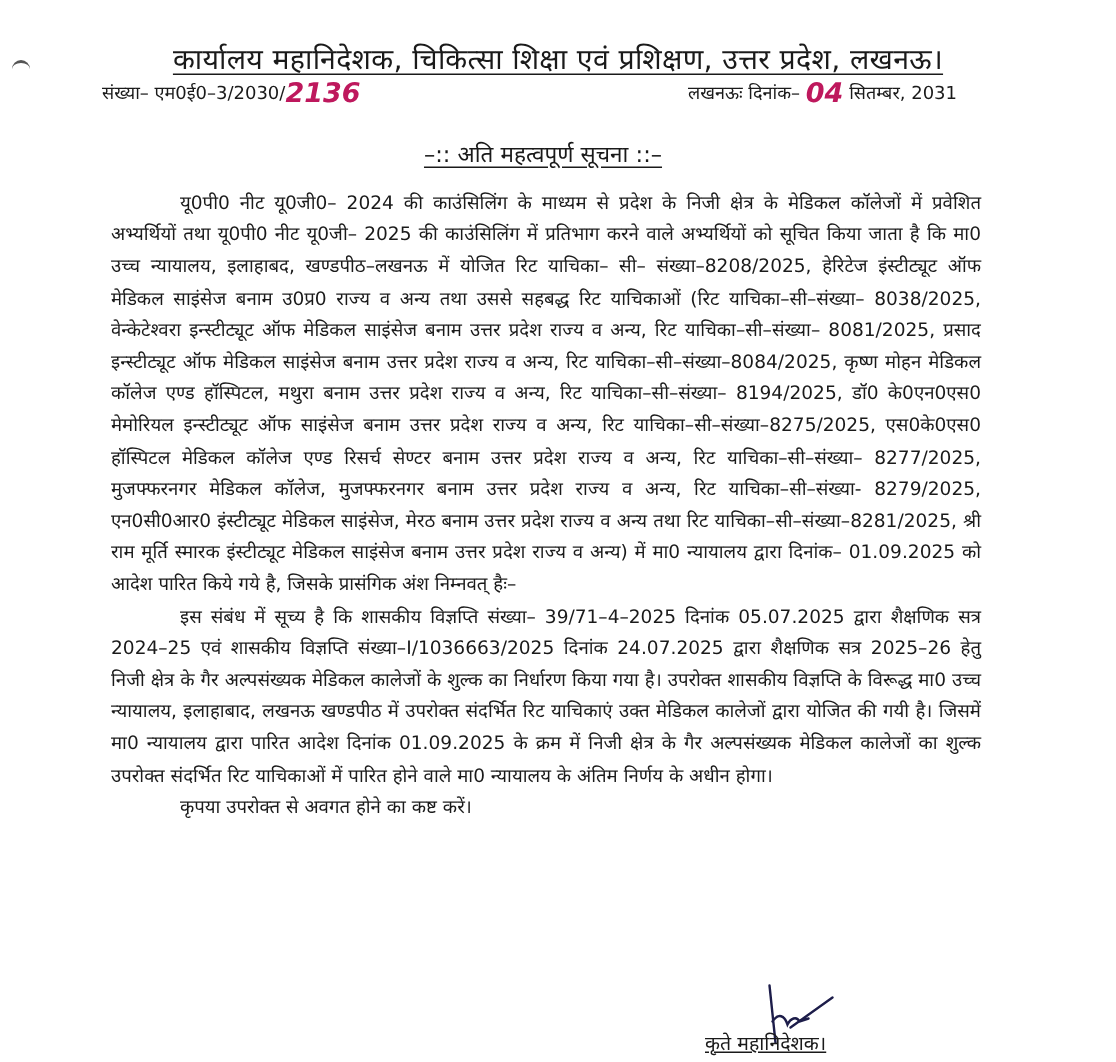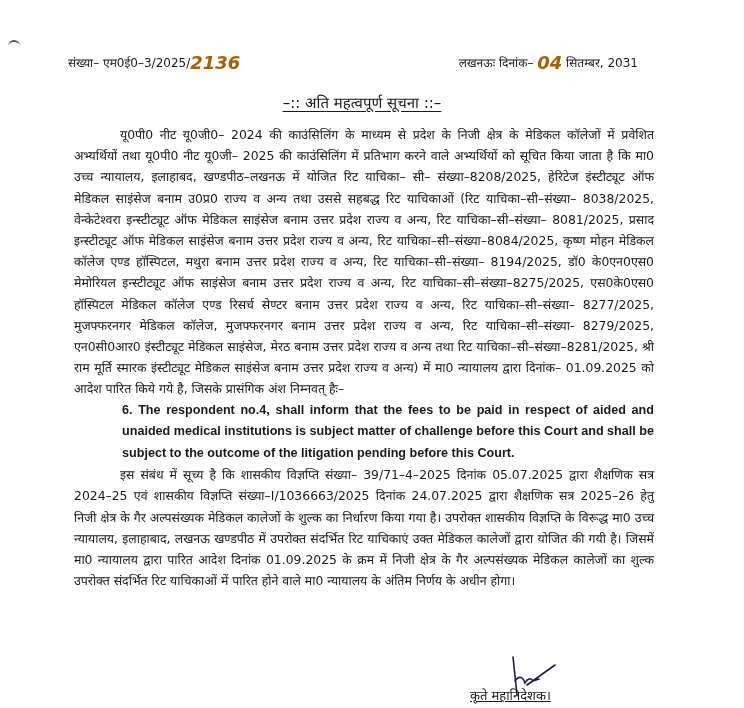--- a/index.html
+++ b/index.html
@@ -8,61 +8,64 @@
   .page { position: absolute; left: 0; top: 0; width: 744px; height: 708px; }
   .mark { position: absolute; left: 8px; top: 40px; width: 12px; height: 8px;
           border-top: 2px solid #555; border-radius: 8px 8px 0 0; }
   .office-title { position: absolute; left: 0; width: 744px; top: 26px; text-align: center;
           font-size: 19px; letter-spacing: 0.2px; }
   .office-title span { text-decoration: underline; text-underline-offset: 3px; }
   .ref-row { position: absolute; top: 52px; left: 68px; width: 570px; font-size: 12px; }
   .ref-left { position: absolute; left: 0; top: 0; white-space: nowrap; }
   .ref-right { position: absolute; right: 0; top: 0; white-space: nowrap; }
   .hand { font-family: "DejaVu Sans", sans-serif; font-size: 18px; font-weight: bold;
-          color: #a16207; font-style: italic; vertical-align: -2px; }
+          color: #be185d; font-style: italic; vertical-align: -2px; }
   .notice-heading { position: absolute; left: 0; width: 724px; top: 92px; text-align: center;
           font-size: 15px; }
   .notice-heading span { text-decoration: underline; text-underline-offset: 3px; }
   .body { position: absolute; left: 74px; width: 580px; top: 124px; font-size: 12.4px;
           line-height: 21.2px; text-align: justify; }
   .para { margin: 0; text-indent: 46px; }
   .quote { margin: 0 0 0 48px; font-weight: bold; font-size: 12.6px; line-height: 21.5px;
            font-family: "Liberation Sans", sans-serif; }
   .quote p { margin: 0; }
   .closing { margin: 0; text-indent: 46px; }
   .signature { position: absolute; left: 505px; top: 655px; width: 55px; height: 45px; }
   .signer { position: absolute; left: 470px; top: 686px; font-size: 13px; text-decoration: underline; }
 </style>
 </head>
 <body>
 
 <div class="page">
   <div class="mark"></div>
 
+  <div class="office-title">
+    <span>कार्यालय महानिदेशक, चिकित्सा शिक्षा एवं प्रशिक्षण, उत्तर प्रदेश, लखनऊ।</span>
+  </div>
 
   <div class="ref-row">
     <div class="ref-left">
-      <span>संख्या– एम0ई0–3/2025/</span><span class="hand">2136</span>
+      <span>संख्या– एम0ई0–3/2030/</span><span class="hand">2136</span>
     </div>
     <div class="ref-right">
       <span>लखनऊः दिनांक–</span>
       <span class="hand">04</span>
       <span>सितम्बर, 2031</span>
     </div>
   </div>
 
   <div class="notice-heading">
     <span>–:: अति महत्वपूर्ण सूचना ::–</span>
   </div>
 
   <div class="body">
     <p class="para">यू0पी0 नीट यू0जी0– 2024 की काउंसिलिंग के माध्यम से प्रदेश के निजी क्षेत्र के मेडिकल कॉलेजों में प्रवेशित अभ्यर्थियों तथा यू0पी0 नीट यू0जी– 2025 की काउंसिलिंग में प्रतिभाग करने वाले अभ्यर्थियों को सूचित किया जाता है कि मा0 उच्च न्यायालय, इलाहाबद, खण्डपीठ–लखनऊ में योजित रिट याचिका– सी– संख्या–8208/2025, हेरिटेज इंस्टीट्यूट ऑफ मेडिकल साइंसेज बनाम उ0प्र0 राज्य व अन्य तथा उससे सहबद्ध रिट याचिकाओं (रिट याचिका–सी–संख्या– 8038/2025, वेन्केटेश्वरा इन्स्टीट्यूट ऑफ मेडिकल साइंसेज बनाम उत्तर प्रदेश राज्य व अन्य, रिट याचिका–सी–संख्या– 8081/2025, प्रसाद इन्स्टीट्यूट ऑफ मेडिकल साइंसेज बनाम उत्तर प्रदेश राज्य व अन्य, रिट याचिका–सी–संख्या–8084/2025, कृष्ण मोहन मेडिकल कॉलेज एण्ड हॉस्पिटल, मथुरा बनाम उत्तर प्रदेश राज्य व अन्य, रिट याचिका–सी–संख्या– 8194/2025, डॉ0 के0एन0एस0 मेमोरियल इन्स्टीट्यूट ऑफ साइंसेज बनाम उत्तर प्रदेश राज्य व अन्य, रिट याचिका–सी–संख्या–8275/2025, एस0के0एस0 हॉस्पिटल मेडिकल कॉलेज एण्ड रिसर्च सेण्टर बनाम उत्तर प्रदेश राज्य व अन्य, रिट याचिका–सी–संख्या– 8277/2025, मुजफ्फरनगर मेडिकल कॉलेज, मुजफ्फरनगर बनाम उत्तर प्रदेश राज्य व अन्य, रिट याचिका–सी–संख्या- 8279/2025, एन0सी0आर0 इंस्टीट्यूट मेडिकल साइंसेज, मेरठ बनाम उत्तर प्रदेश राज्य व अन्य तथा रिट याचिका–सी–संख्या–8281/2025, श्री राम मूर्ति स्मारक इंस्टीट्यूट मेडिकल साइंसेज बनाम उत्तर प्रदेश राज्य व अन्य) में मा0 न्यायालय द्वारा दिनांक– 01.09.2025 को आदेश पारित किये गये है, जिसके प्रासंगिक अंश निम्नवत् हैः–</p>
     <div class="quote">
-      <p>6. The respondent no.4, shall inform that the fees to be paid in respect of aided and unaided medical institutions is subject matter of challenge before this Court and shall be subject to the outcome of the litigation pending before this Court.</p>
     </div>
     <p class="para">इस संबंध में सूच्य है कि शासकीय विज्ञप्ति संख्या– 39/71–4–2025 दिनांक 05.07.2025 द्वारा शैक्षणिक सत्र 2024–25 एवं शासकीय विज्ञप्ति संख्या–I/1036663/2025 दिनांक 24.07.2025 द्वारा शैक्षणिक सत्र 2025–26 हेतु निजी क्षेत्र के गैर अल्पसंख्यक मेडिकल कालेजों के शुल्क का निर्धारण किया गया है। उपरोक्त शासकीय विज्ञप्ति के विरूद्ध मा0 उच्च न्यायालय, इलाहाबाद, लखनऊ खण्डपीठ में उपरोक्त संदर्भित रिट याचिकाएं उक्त मेडिकल कालेजों द्वारा योजित की गयी है। जिसमें मा0 न्यायालय द्वारा पारित आदेश दिनांक 01.09.2025 के क्रम में निजी क्षेत्र के गैर अल्पसंख्यक मेडिकल कालेजों का शुल्क उपरोक्त संदर्भित रिट याचिकाओं में पारित होने वाले मा0 न्यायालय के अंतिम निर्णय के अधीन होगा।</p>
+    <p class="closing">कृपया उपरोक्त से अवगत होने का कष्ट करें।</p>
   </div>
 
   <svg class="signature" viewBox="0 0 55 45">
     <path d="M8 2 L12 40 M10 26 C14 20 18 22 20 28 C22 24 26 22 28 26 L34 24 M22 30 L50 10" fill="none" stroke="#1d1d4a" stroke-width="1.6" stroke-linecap="round"></path>
   </svg>
   <div class="signer">कृते महानिदेशक।</div>
 </div>
 
 </body></html>

